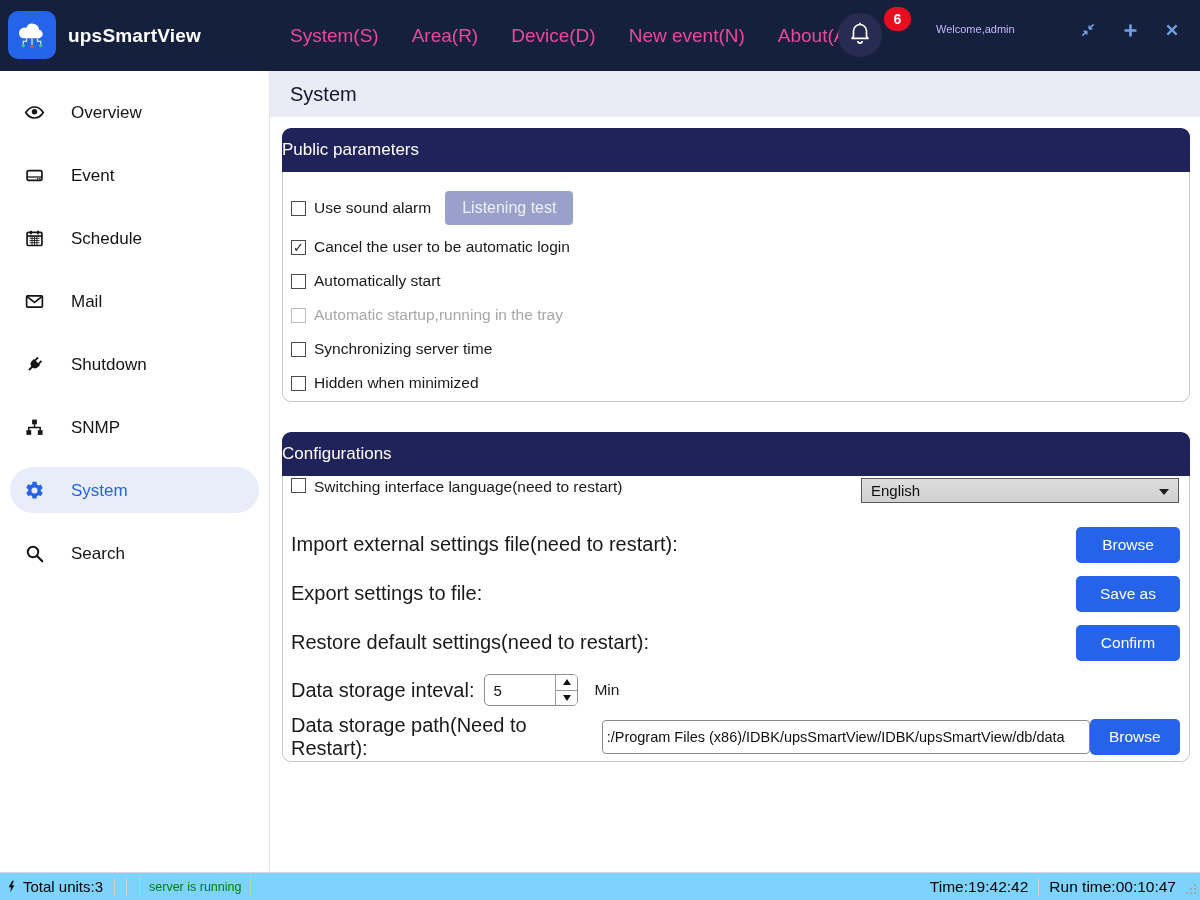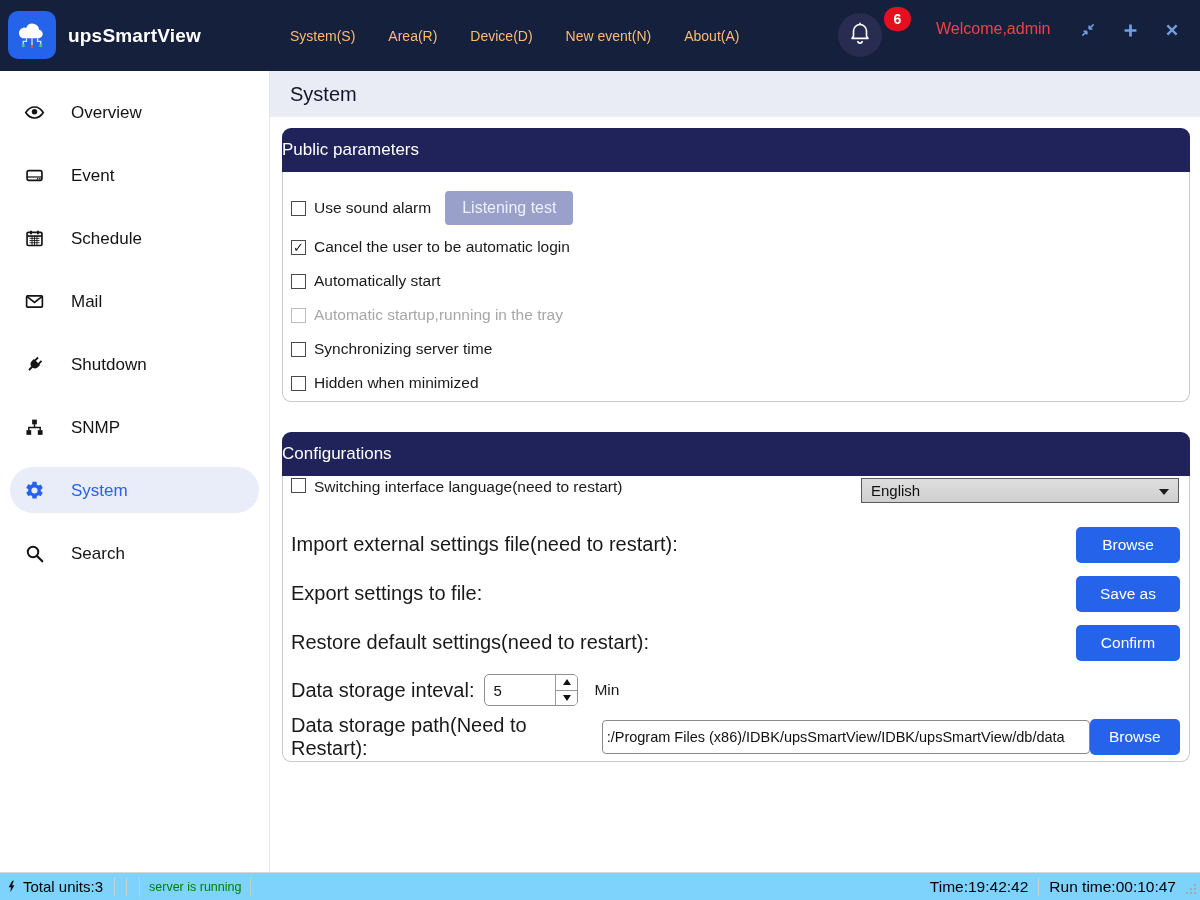--- a/index.html
+++ b/index.html
@@ -4,24 +4,24 @@
 <style>
   * { margin:0; padding:0; box-sizing:border-box; }
   html,body { width:1200px; height:900px; }
   body { position:relative; font-family:"Liberation Sans", sans-serif; background:#fff; overflow:hidden; }
 
   
   .navbar { position:absolute; left:0; top:0; width:1200px; height:71px; background:#15203d; }
   .logo { position:absolute; left:8px; top:11px; width:48px; height:48px; background:#2563eb; border-radius:10px; display:flex; align-items:center; justify-content:center; }
   .app-title { position:absolute; left:68px; top:0; height:71px; display:flex; align-items:center; color:#fff; font-size:19px; font-weight:bold; letter-spacing:.2px; }
   .menu { position:absolute; left:290px; top:0; height:71px; display:flex; align-items:center; gap:33px; }
-  .menu-item { color:#fdba74; font-size:14px; cursor:pointer; white-space:nowrap; }
+  .menu-item { color:#ec4899; font-size:19px; cursor:pointer; white-space:nowrap; }
   .bell-wrap { position:absolute; left:838px; top:13px; width:44px; height:44px; border-radius:50%; background:#272c50; display:flex; align-items:center; justify-content:center; cursor:pointer; }
   .badge { position:absolute; left:884px; top:7px; min-width:27px; height:24px; border-radius:12px; background:#e60f20; color:#fff; font-size:14px; font-weight:bold; display:flex; align-items:center; justify-content:center; padding:0 7px; }
-  .welcome { position:absolute; left:936px; top:0; height:58px; display:flex; align-items:center; color:#ef4444; font-size:16px; }
+  .welcome { position:absolute; left:936px; top:0; height:58px; display:flex; align-items:center; color:#c4b5fd; font-size:11px; }
   .win-controls { position:absolute; right:18px; top:12px; height:36px; display:flex; align-items:center; gap:22px; }
   .win-btn { width:20px; height:20px; display:flex; align-items:center; justify-content:center; cursor:pointer; }
 
   
   .sidebar { position:absolute; left:0; top:71px; width:270px; height:801px; background:#fff; border-right:1px solid #e5e5e5; }
   .side-nav { padding-top:10px; }
   .side-item { position:relative; height:63px; display:flex; align-items:center; padding-left:24px; gap:26px; font-size:17px; color:#141414; cursor:pointer; }
   .side-item .side-icon, .side-item .side-label { position:relative; z-index:1; display:flex; align-items:center; }
   .side-item.selected { color:#2563eb; }
   .side-item.selected::before { content:""; position:absolute; left:10px; right:10px; top:8px; bottom:9px; background:#e9ecf9; border-radius:23px; }

